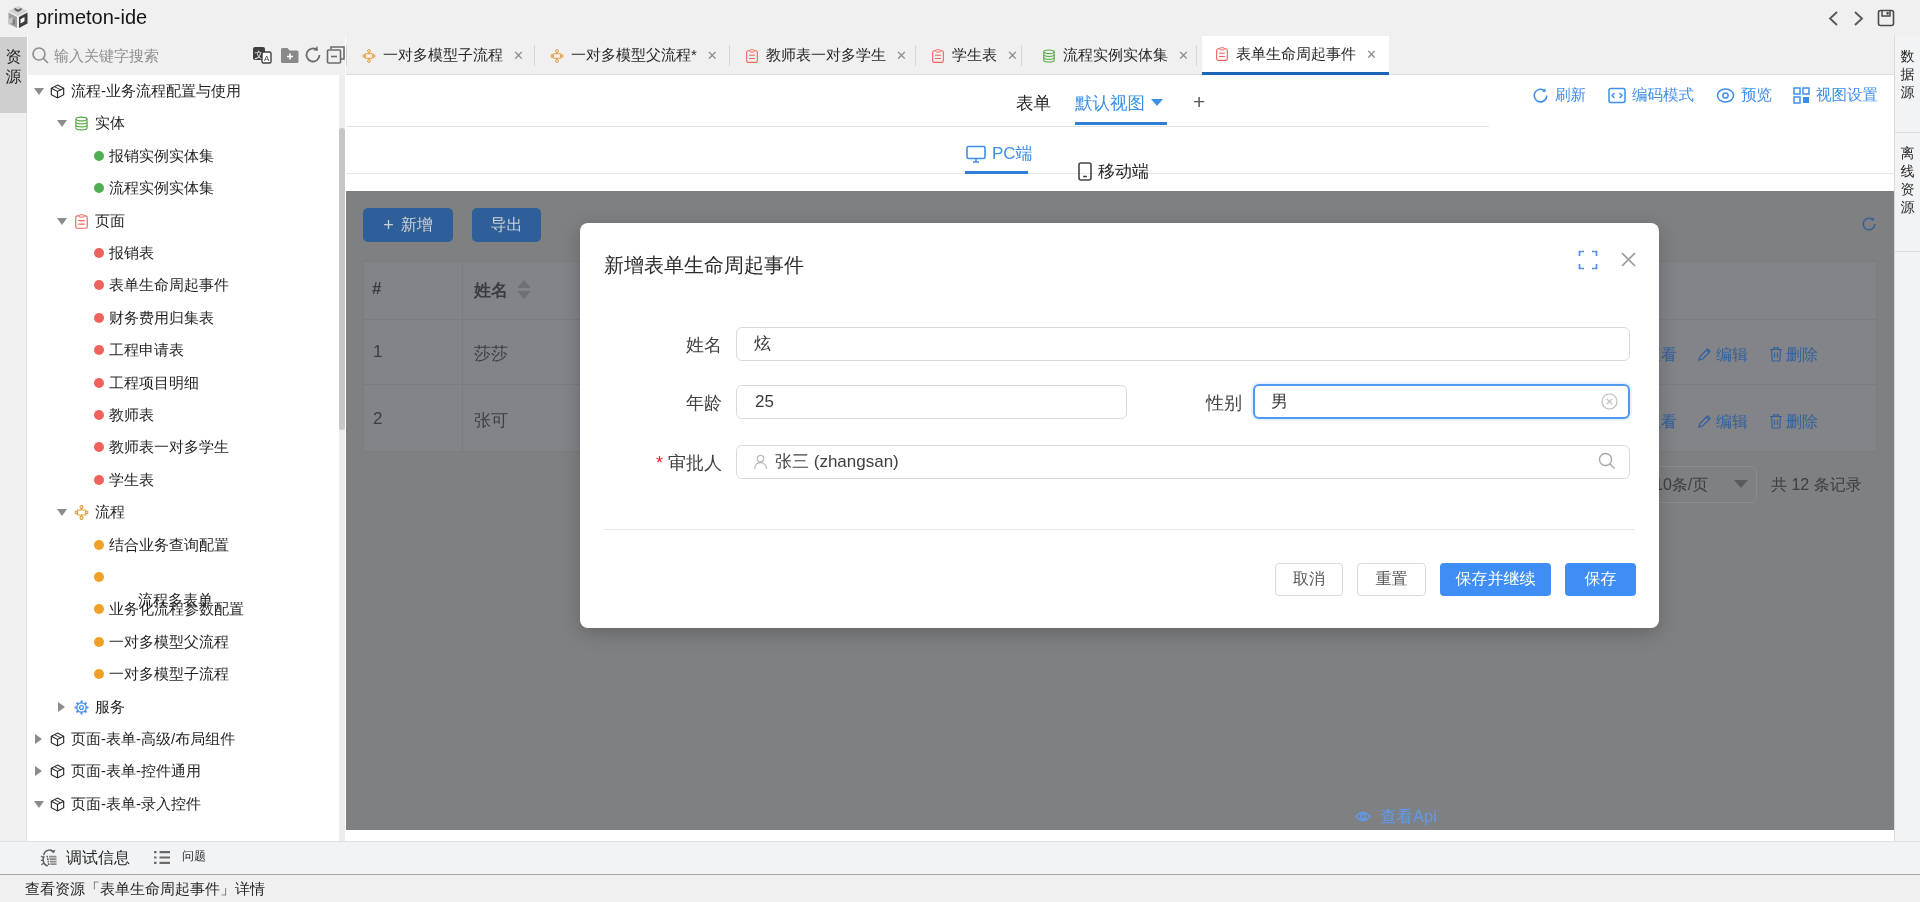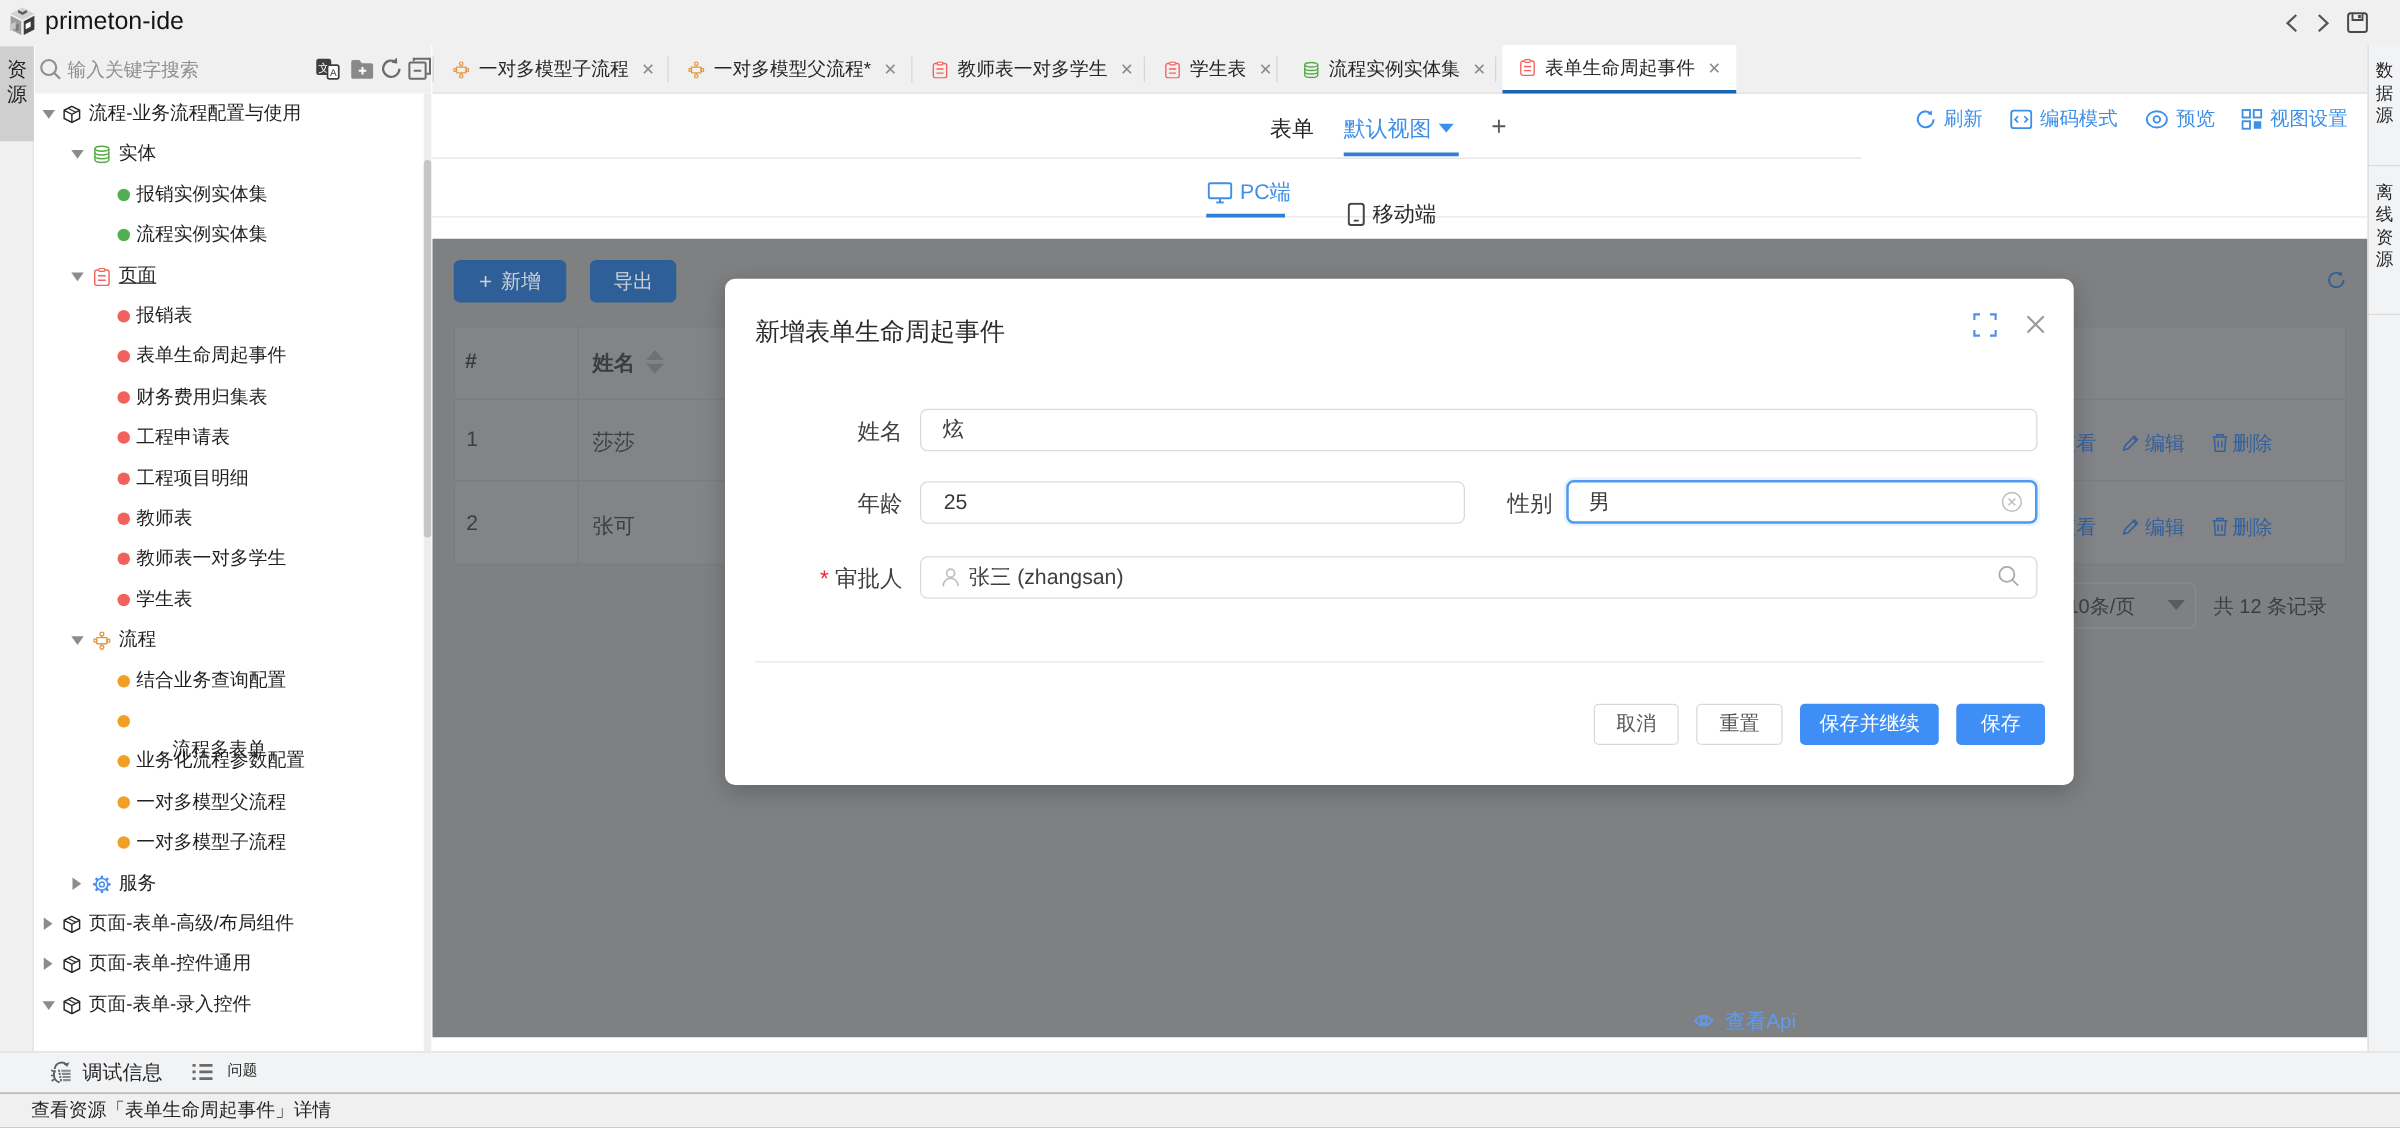--- a/index.html
+++ b/index.html
@@ -173,21 +173,21 @@
   </svg>
 <div class="trow abs" style="left:95px;top:107px;">实体</div>
 <div class="tdot abs" style="left:94px;top:151px;background:#52ae52;"></div>
 <div class="trow abs" style="left:109px;top:140px;">报销实例实体集</div>
 <div class="tdot abs" style="left:94px;top:183px;background:#52ae52;"></div>
 <div class="trow abs" style="left:109px;top:172px;">流程实例实体集</div>
 <div class="tarrow arr-d abs" style="left:57px;top:218px;"></div>
 <svg class="abs" style="left:74px;top:214px;" width="15" height="15">
     <use href="#i-page"></use>
   </svg>
-<div class="trow abs" style="left:95px;top:205px;text-decoration:underline;">页面</div>
+<div class="trow abs" style="left:95px;top:205px;">页面</div>
 <div class="tdot abs" style="left:94px;top:248px;background:#f0625b;"></div>
 <div class="trow abs" style="left:109px;top:237px;">报销表</div>
 <div class="tdot abs" style="left:94px;top:280px;background:#f0625b;"></div>
 <div class="trow abs" style="left:109px;top:269px;">表单生命周起事件</div>
 <div class="tdot abs" style="left:94px;top:313px;background:#f0625b;"></div>
 <div class="trow abs" style="left:109px;top:302px;">财务费用归集表</div>
 <div class="tdot abs" style="left:94px;top:345px;background:#f0625b;"></div>
 <div class="trow abs" style="left:109px;top:334px;">工程申请表</div>
 <div class="tdot abs" style="left:94px;top:378px;background:#f0625b;"></div>
 <div class="trow abs" style="left:109px;top:367px;">工程项目明细</div>
@@ -370,21 +370,21 @@
 <div class="abs" style="left:604px;top:252px;font-size:20px;color:#2b2b2b;">新增表单生命周起事件</div>
 <svg class="abs" style="left:1578px;top:250px;" width="20" height="20" viewBox="0 0 20 20">
     <path d="M1.5 6 V1.5 H6 M14 1.5 H18.5 V6 M18.5 14 V18.5 H14 M6 18.5 H1.5 V14" fill="none" stroke="#4f8fe8" stroke-width="1.7"></path>
   </svg>
 <svg class="abs" style="left:1620px;top:251px;" width="17" height="17" viewBox="0 0 17 17">
     <path d="M2 2 L15 15 M15 2 L2 15" stroke="#9b9b9b" stroke-width="1.7"></path>
   </svg>
 <div class="mlabel abs" style="left:640px;top:333px;width:82px;">姓名</div>
 <div class="minput abs" style="left:736px;top:327px;width:894px;padding-left:17px;">炫</div>
 <div class="mlabel abs" style="left:640px;top:391px;width:82px;">年龄</div>
-<div class="minput abs" style="left:736px;top:385px;width:436px;padding-left:18px;">25</div>
+<div class="minput abs" style="left:736px;top:385px;width:391px;padding-left:18px;">25</div>
 <div class="mlabel abs" style="left:1160px;top:391px;width:82px;">性别</div>
 <div class="minput abs" style="left:1253px;top:384px;width:377px;height:35px;border:2px solid #4d9af0;box-shadow:0 0 0 2px rgba(77,154,240,0.12);padding-left:16px;line-height:31px;">男</div>
 <svg class="abs" style="left:1601px;top:393px;" width="17" height="17" viewBox="0 0 17 17">
     <circle cx="8.5" cy="8.5" r="7.5" fill="none" stroke="#bdbdbd" stroke-width="1.2"></circle>
     <path d="M5.8 5.8 L11.2 11.2 M11.2 5.8 L5.8 11.2" stroke="#bdbdbd" stroke-width="1.2"></path>
   </svg>
 <div class="mlabel abs" style="left:640px;top:451px;width:82px;"><span style="color:#f5222d;">* </span>审批人</div>
 <div class="minput abs" style="left:736px;top:445px;width:894px;padding-left:38px;color:#3f3f3f;">张三 (zhangsan)</div>
 <svg class="abs" style="left:753px;top:454px;" width="15" height="16" viewBox="0 0 15 16">
     <circle cx="7.5" cy="4.5" r="3.2" fill="none" stroke="#bdbdbd" stroke-width="1.3"></circle>

